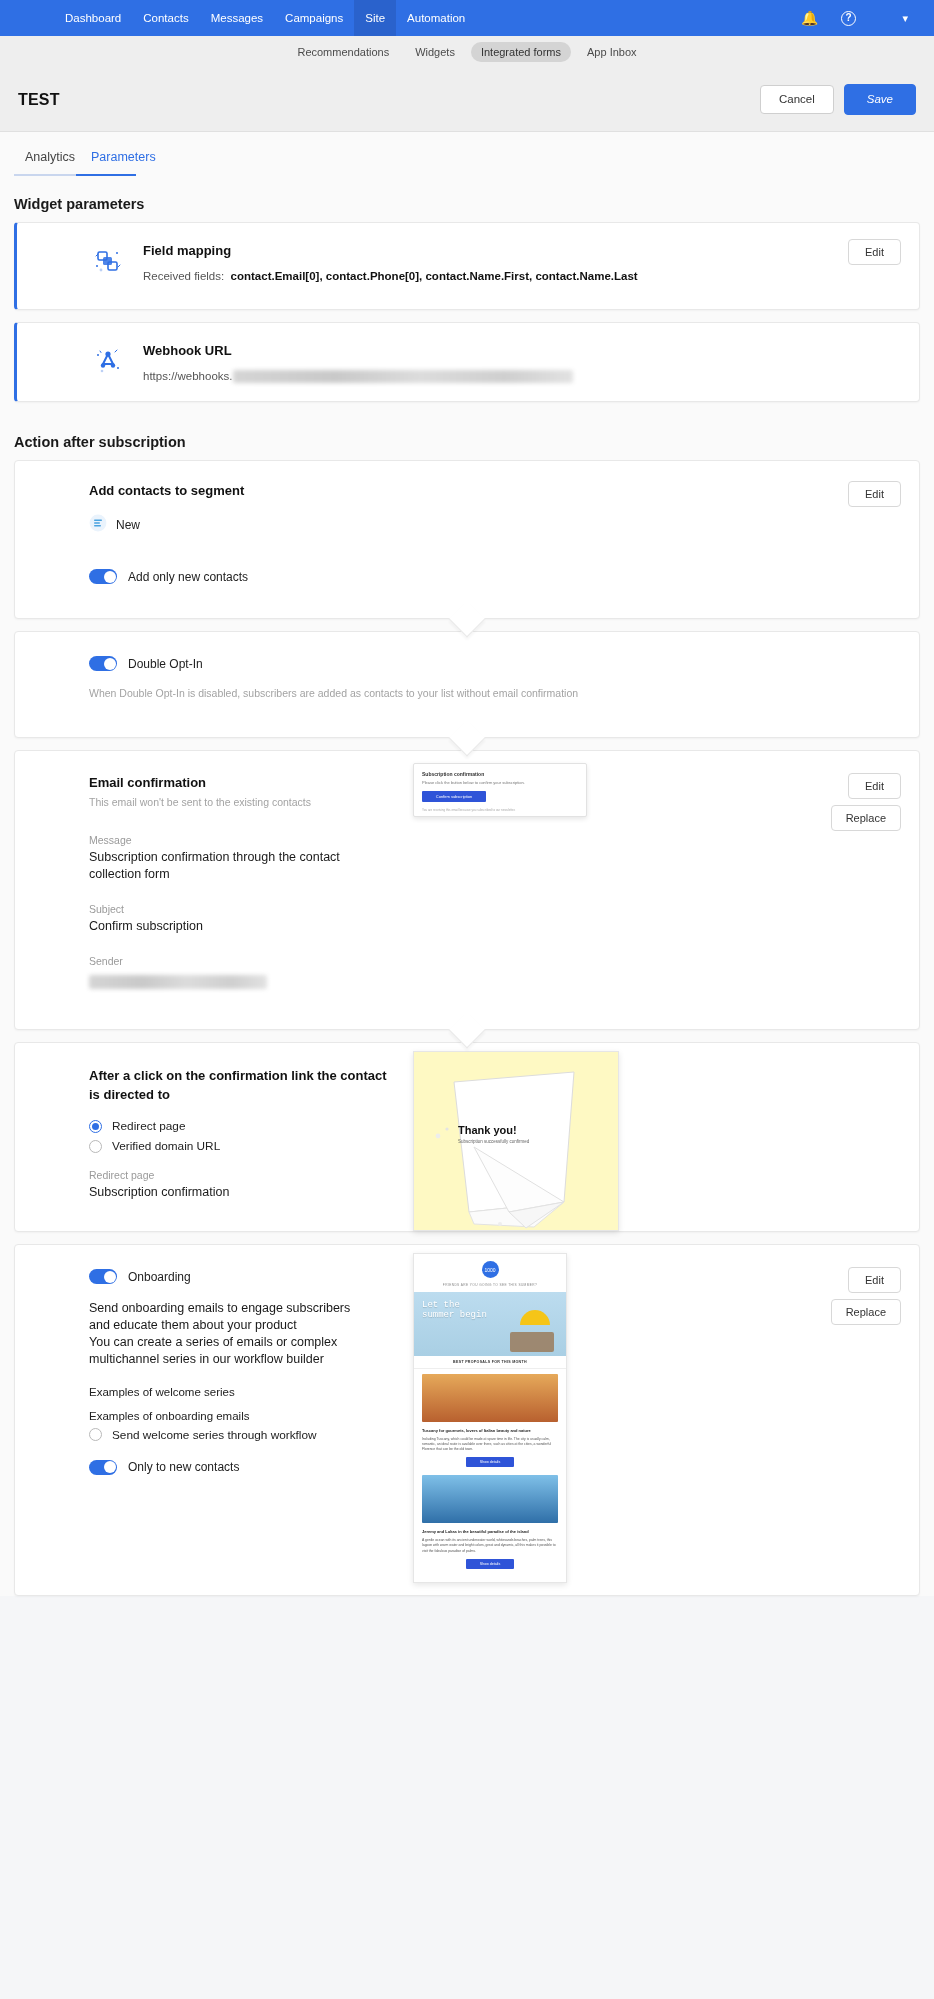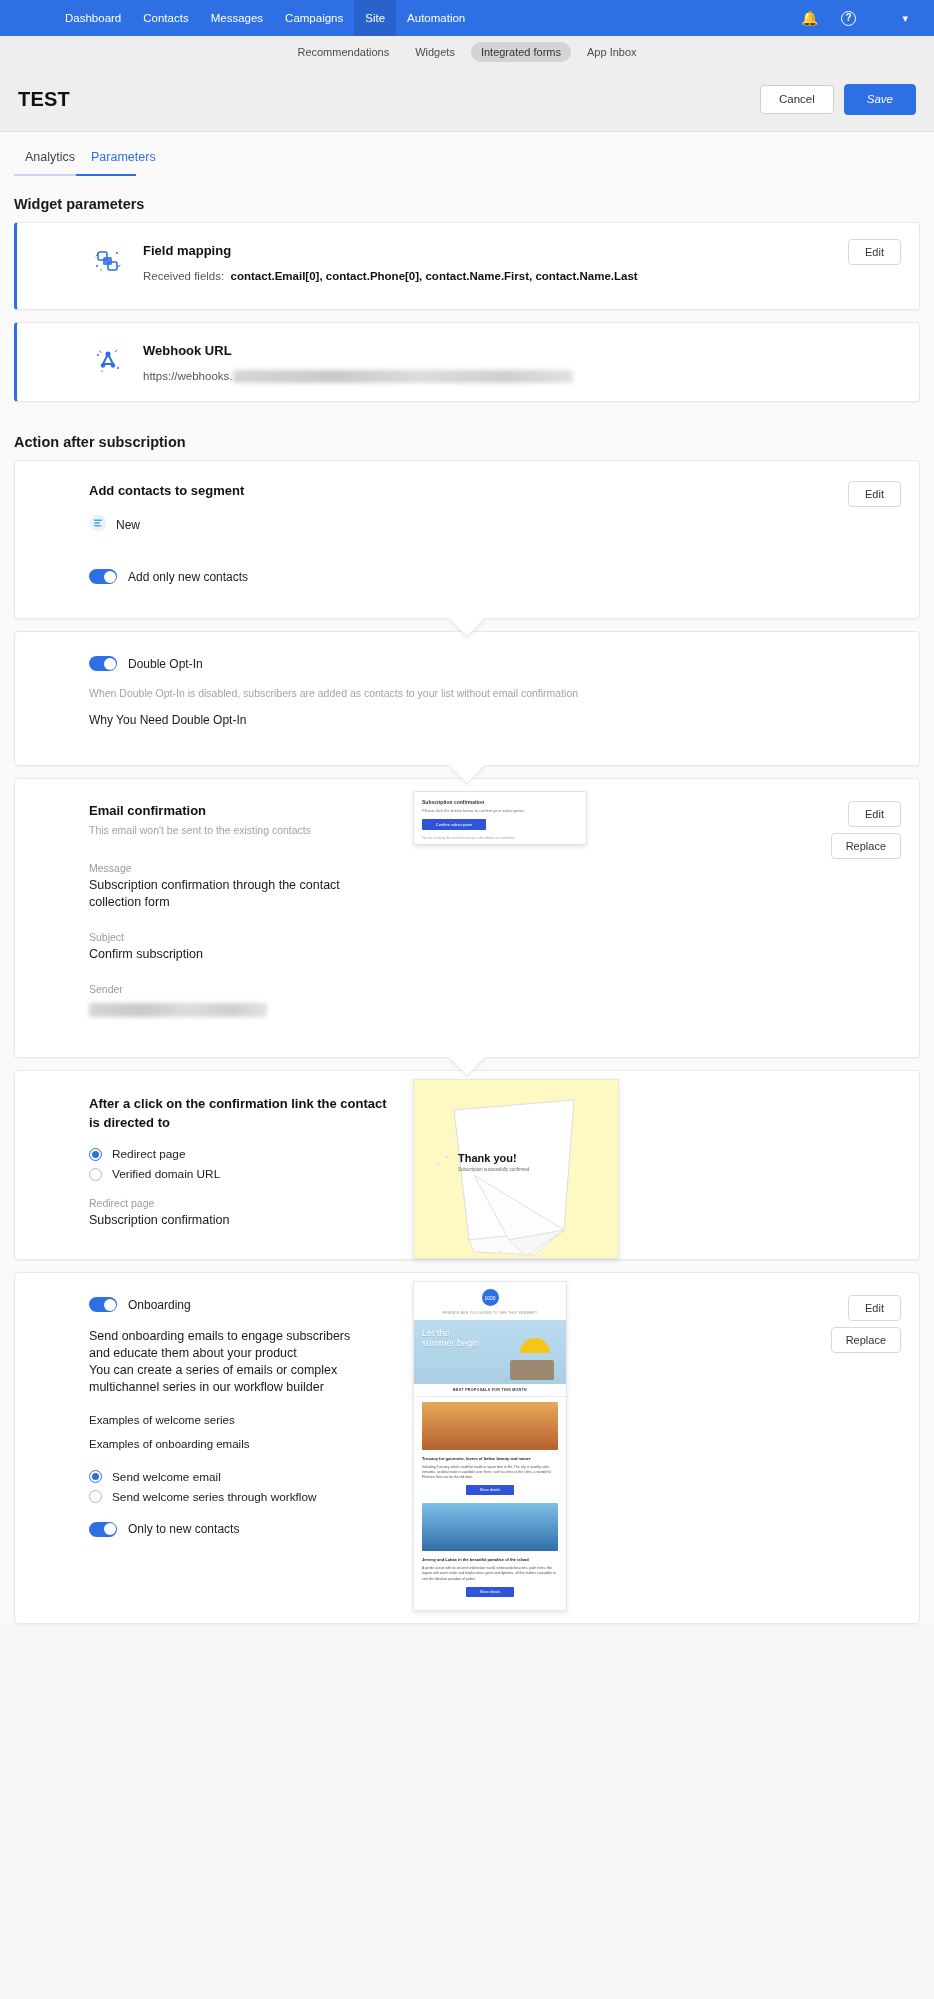--- a/index.html
+++ b/index.html
@@ -75,21 +75,21 @@
 
   
   .titlebar {
     background: #eeeeee;
     height: 64px;
     display: flex;
     align-items: center;
     padding: 0 18px;
     border-bottom: 1px solid #e0e0e0;
   }
-  .page-title { font-size: 20px; font-weight: bold; color: #111; letter-spacing: .2px; }
+  .page-title { font-size: 16px; font-weight: bold; color: #111; letter-spacing: .2px; }
   .titlebar-actions { margin-left: auto; display: flex; gap: 10px; align-items: center; }
   .btn {
     font-size: 11.5px;
     border-radius: 4px;
     padding: 7px 18px;
     cursor: pointer;
     border: 1px solid #cfcfcf;
     background: #fff;
     color: #333;
     line-height: 1.2;
@@ -253,21 +253,21 @@
     font-size: 5px; display: flex; align-items: center; justify-content: center;
   }
   .onb-tag { font-size: 3.2px; color: #888; letter-spacing: .4px; margin-top: 5px; }
   .onb-hero {
     height: 64px; background: linear-gradient(180deg,#bcdcef,#a9cfe4);
     position: relative; overflow: hidden;
   }
   .onb-hero-txt {
     position: absolute; left: 8px; top: 8px;
     font-size: 9px; color: #fff; line-height: 1.15;
-    font-family: Liberation Sans, sans-serif;
+    font-family: Liberation Mono, monospace;
     text-shadow: 0 1px 1px rgba(0,0,0,.18);
   }
   .umbrella {
     position: absolute; right: 16px; top: 18px;
     width: 30px; height: 15px;
     background: #f5c518; border-radius: 16px 16px 0 0;
   }
   .chairs {
     position: absolute; right: 12px; bottom: 4px; width: 44px; height: 20px;
     background: #9a7b5c; border-radius: 2px; opacity: .85;
@@ -421,21 +421,20 @@
 
   <div class="card">
     <div class="card-inner" style="padding:24px 26px 38px 26px;">
       <div class="toggle-row">
         <div class="toggle">
             <div class="knob"></div>
           </div>
         <span class="toggle-label">Double Opt-In</span>
       </div>
       <div class="muted-note" style="margin-top:16px;">When Double Opt-In is disabled, subscribers are added as contacts to your list without email confirmation</div>
-      <div class="link-text">Why You Need Double Opt-In</div>
     </div>
     <div class="notch"></div>
   </div>
 
   <div class="card">
     <div class="card-inner" style="padding:24px 26px 40px 26px; min-height:278px;">
       <div class="card-h" style="margin-bottom:6px;">Email confirmation</div>
       <div class="muted-note" style="margin-top:4px;">This email won't be sent to the existing contacts</div>
 
       <div class="field-label" style="margin-top:26px;">Message</div>
@@ -503,24 +502,20 @@
           </div>
         <span class="toggle-label">Onboarding</span>
       </div>
 
       <div class="field-value" style="margin-top:16px;max-width:285px;">Send onboarding emails to engage subscribers and educate them about your product</div>
       <div class="field-value" style="max-width:285px;">You can create a series of emails or complex multichannel series in our workflow builder</div>
 
       <div class="link-sm" style="margin-top:18px;">Examples of welcome series</div>
       <div class="link-sm">Examples of onboarding emails</div>
 
-      <div class="radio-row" style="margin-top:20px;">
-        <div class="radio checked"></div>
-        <span class="radio-label">Send welcome email</span>
-      </div>
       <div class="radio-row">
         <div class="radio"></div>
         <span class="radio-label">Send welcome series through workflow</span>
       </div>
 
       <div class="toggle-row" style="margin-top:18px;">
         <div class="toggle">
             <div class="knob"></div>
           </div>
         <span class="toggle-label">Only to new contacts</span>

